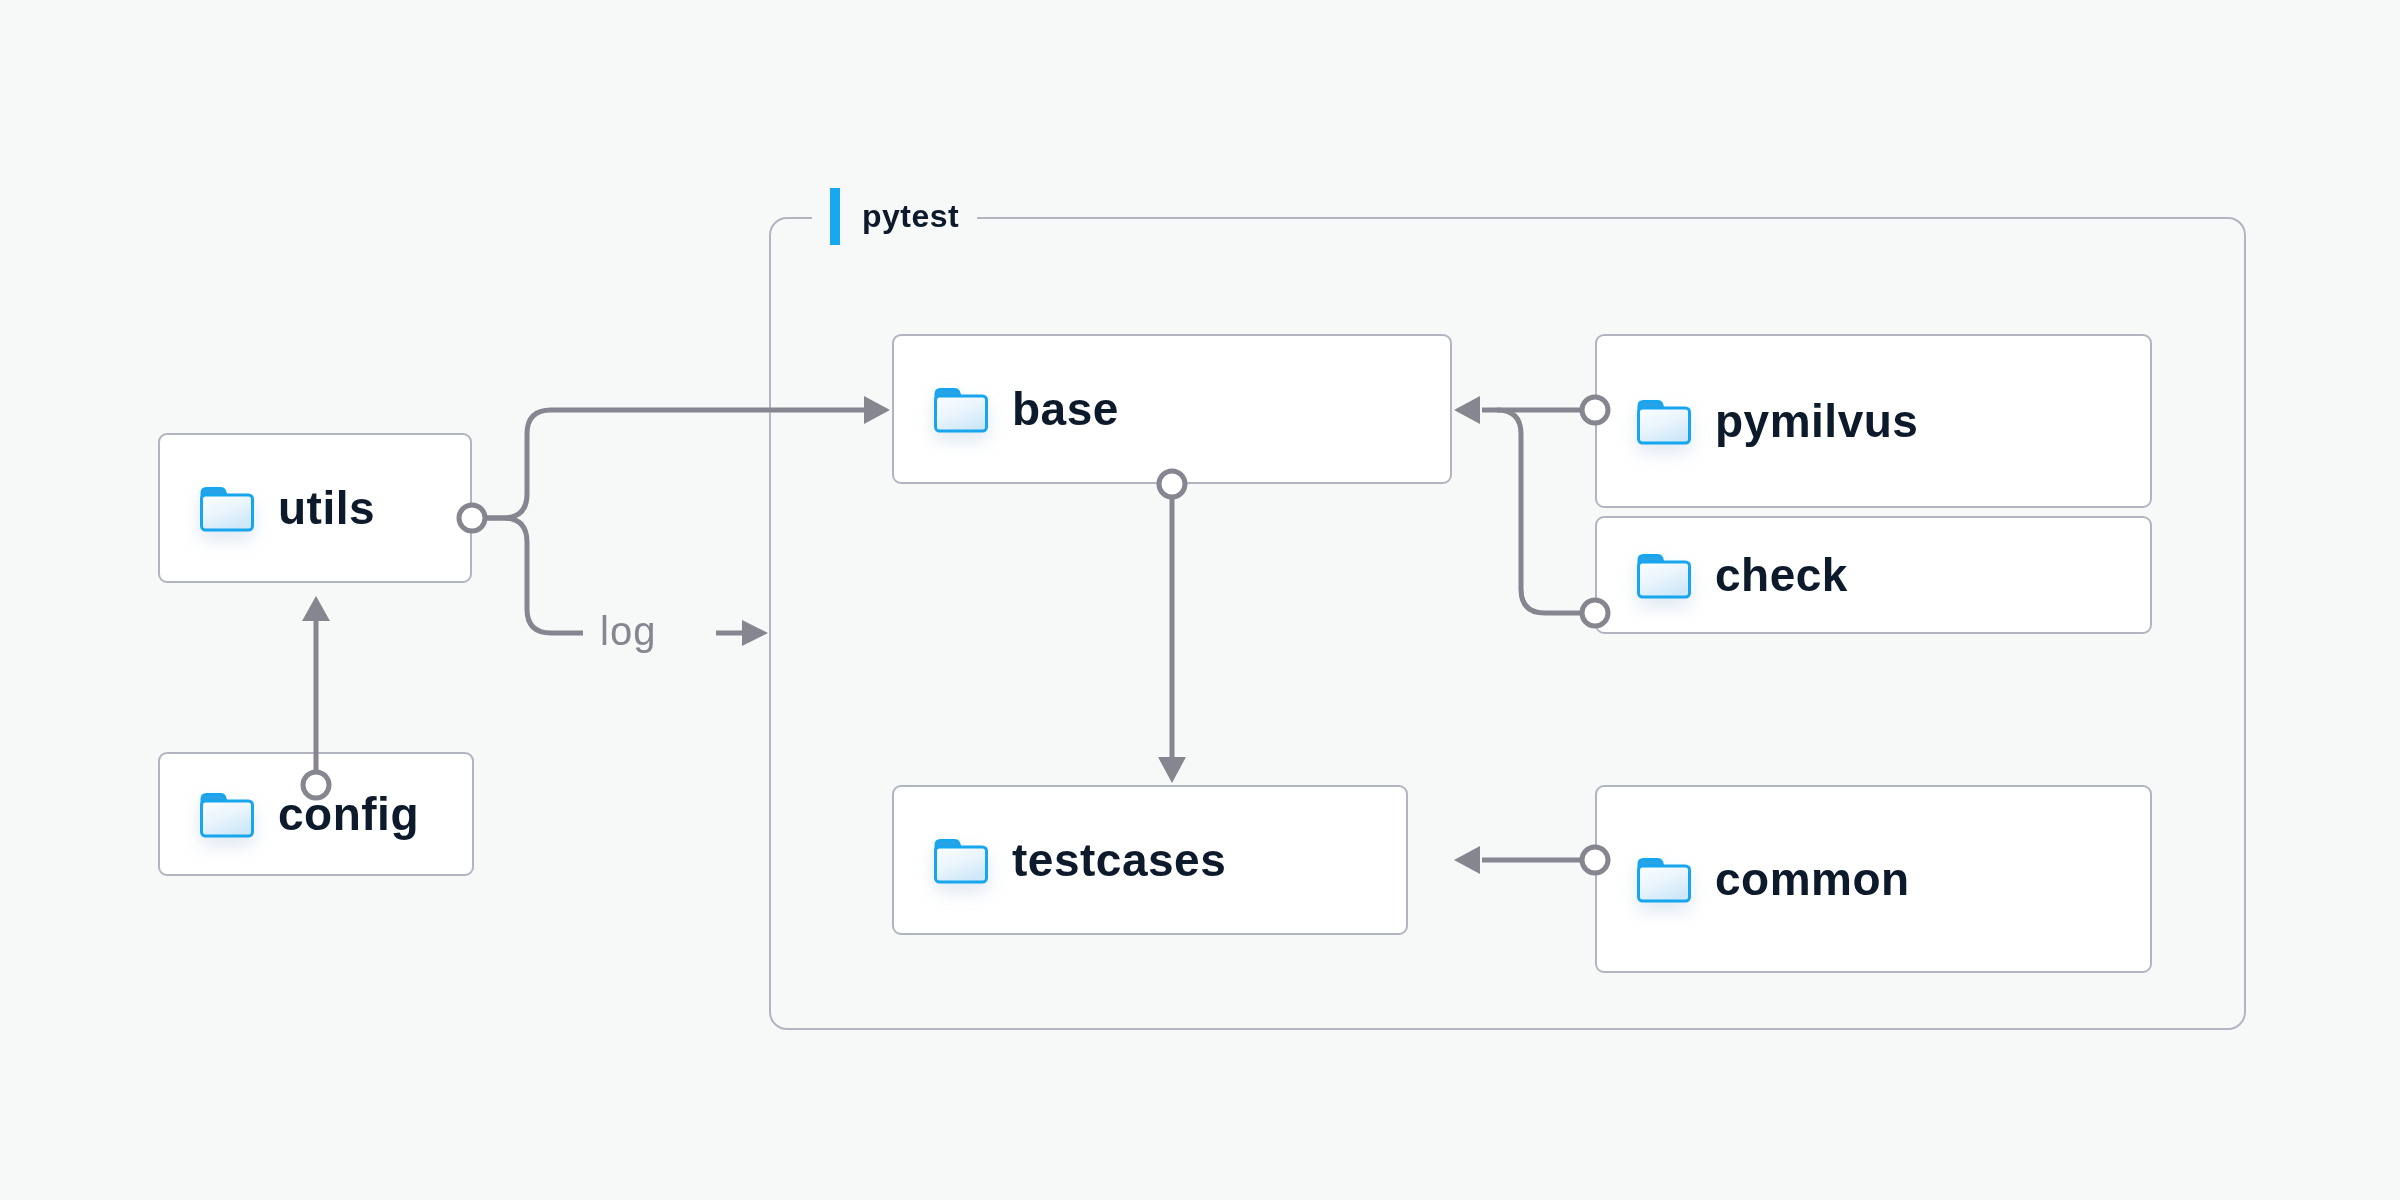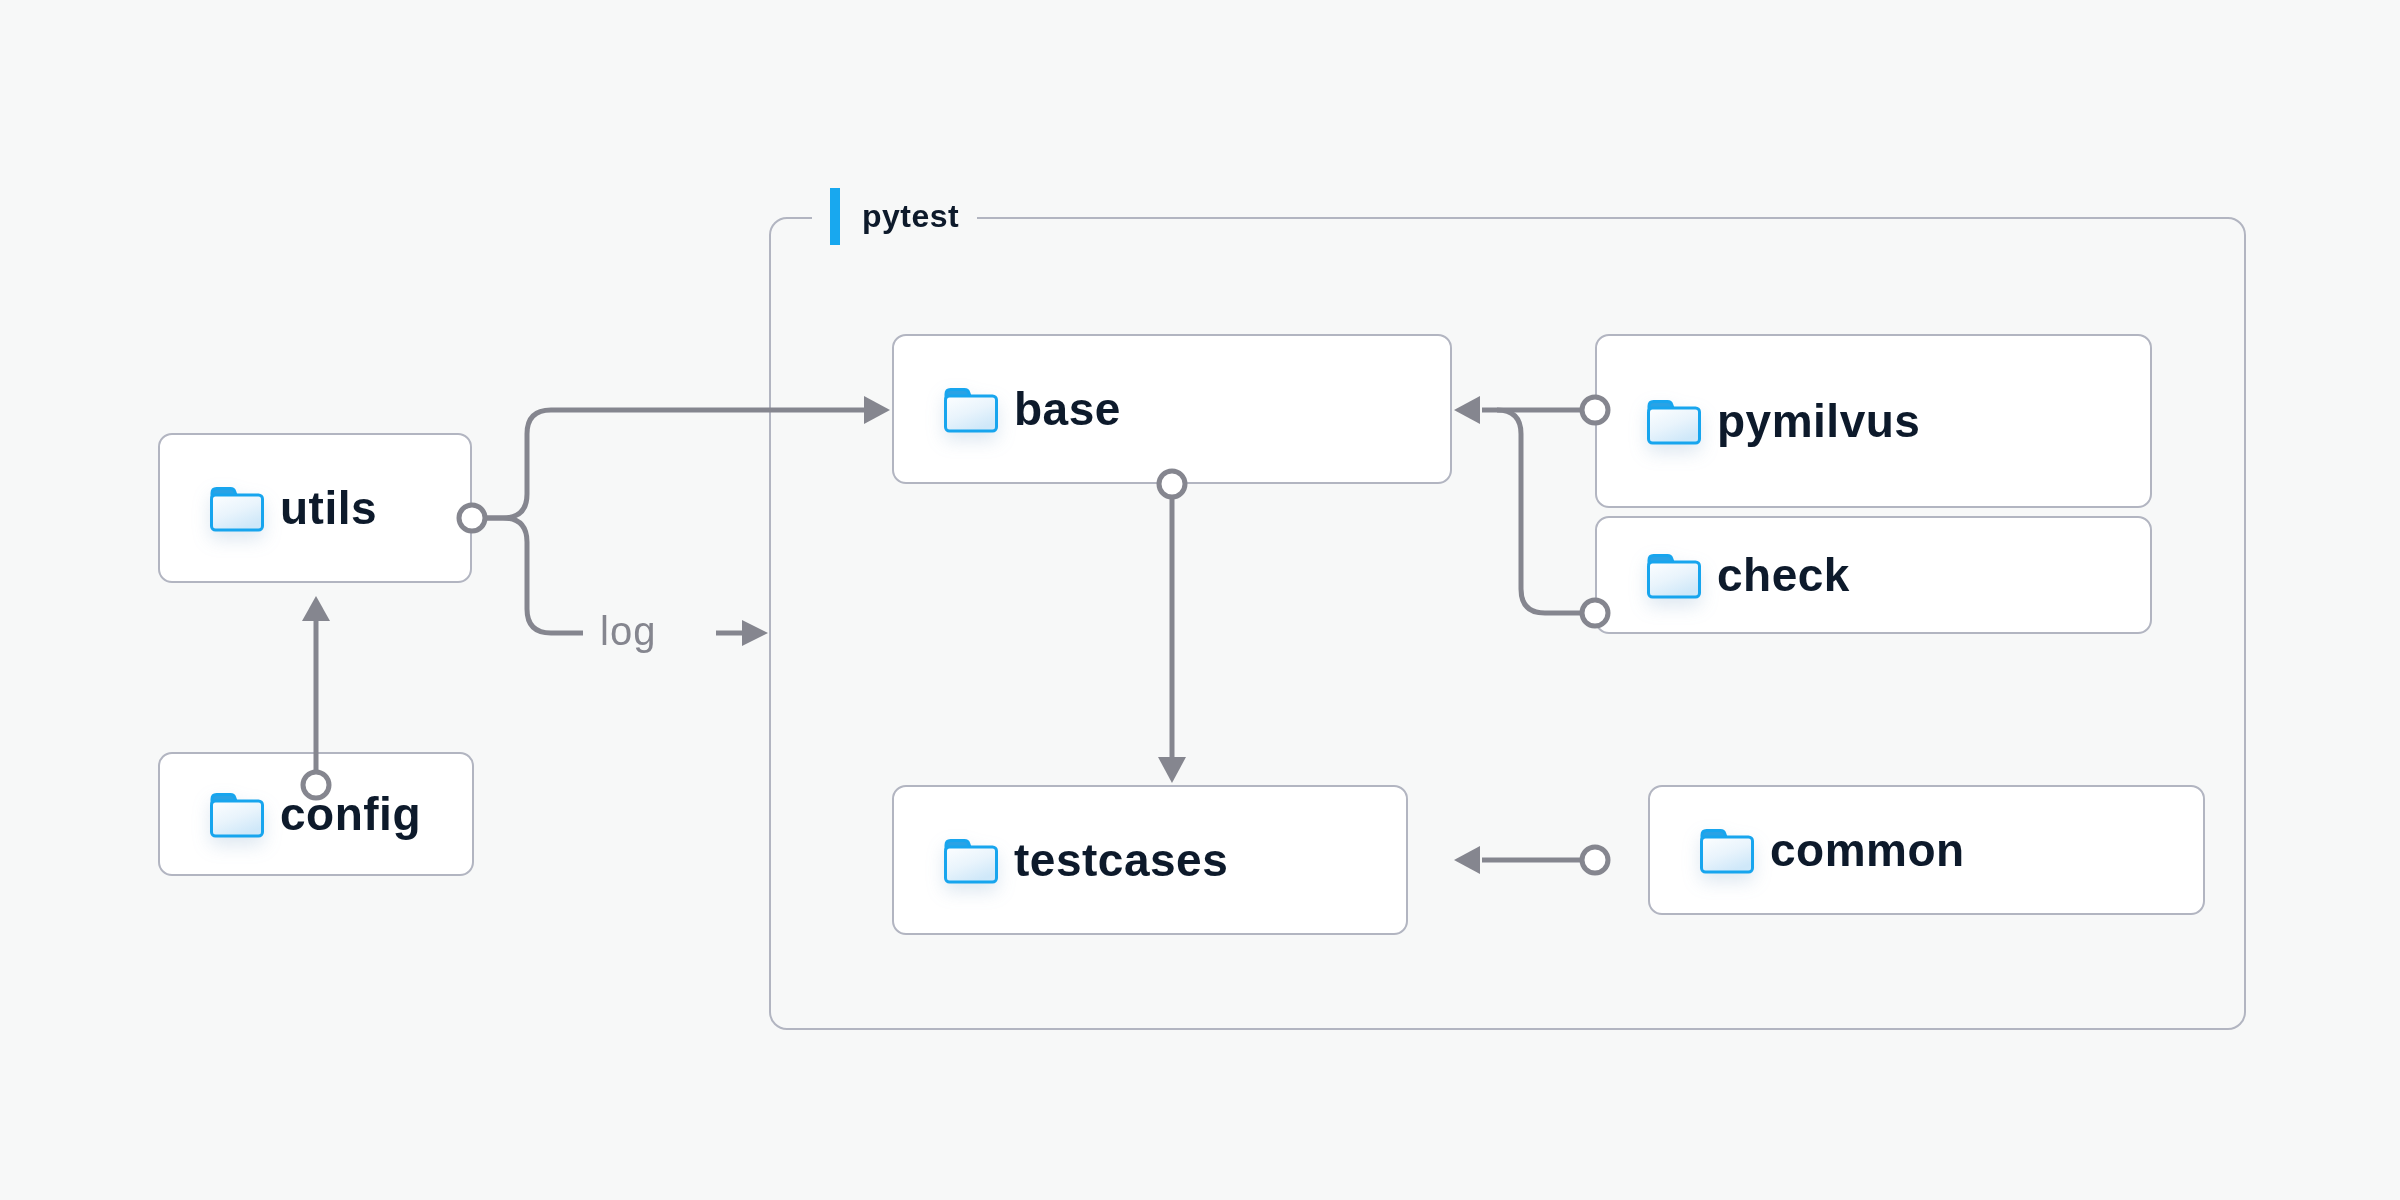--- a/index.html
+++ b/index.html
@@ -21,22 +21,22 @@
   }
   .group-label .bar{
     width:10px;height:57px;background:#18a8ef;flex:none;
   }
   .group-label .gtext{
     font-size:32px;font-weight:700;color:#0d1a2b;letter-spacing:0.5px;
   }
   
   .node{
     position:absolute;box-sizing:border-box;z-index:2;
-    background:#ffffff;border:2px solid #b2b5c1;border-radius:14px;
-    display:flex;align-items:center;gap:12px;padding-left:46px;
+    background:#ffffff;border:2px solid #b2b5c1;border-radius:9px;
+    display:flex;align-items:center;gap:20px;padding-left:36px;
   }
   .node .nlabel{
     font-size:46px;font-weight:700;color:#0d1a2b;letter-spacing:0.5px;
   }
   .folder{flex:none;filter:drop-shadow(0 8px 9px rgba(70,130,180,0.18));}
   
   .wires{
     position:absolute;left:0;top:0;z-index:3;pointer-events:none;
   }
   
@@ -105,21 +105,21 @@
 </div>
 
 <div class="node" style="left:892px;top:785px;width:516px;height:150px">
   <svg class="folder" width="62" height="52" viewBox="0 0 62 52" aria-hidden="true">
     <path d="M6,16 V11 Q6,6.5 10.5,6.5 H24.5 Q27.8,6.5 28.8,9.6 L30.8,15.5" fill="#2aa2e5" stroke="#17a5ee" stroke-width="3" stroke-linejoin="round"></path>
     <rect x="5.5" y="13" width="51" height="35" rx="4" fill="url(#folderGrad)" stroke="#17a5ee" stroke-width="3"></rect>
   </svg>
   <span class="nlabel">testcases</span>
 </div>
 
-<div class="node" style="left:1648px;top:785px;width:557px;height:130px">
+<div class="node" style="left:1595px;top:785px;width:557px;height:188px">
   <svg class="folder" width="62" height="52" viewBox="0 0 62 52" aria-hidden="true">
     <path d="M6,16 V11 Q6,6.5 10.5,6.5 H24.5 Q27.8,6.5 28.8,9.6 L30.8,15.5" fill="#2aa2e5" stroke="#17a5ee" stroke-width="3" stroke-linejoin="round"></path>
     <rect x="5.5" y="13" width="51" height="35" rx="4" fill="url(#folderGrad)" stroke="#17a5ee" stroke-width="3"></rect>
   </svg>
   <span class="nlabel">common</span>
 </div>
 
 <span class="edge-label">log</span>
 
 <svg class="wires" width="2400" height="1200" viewBox="0 0 2400 1200" aria-hidden="true">

